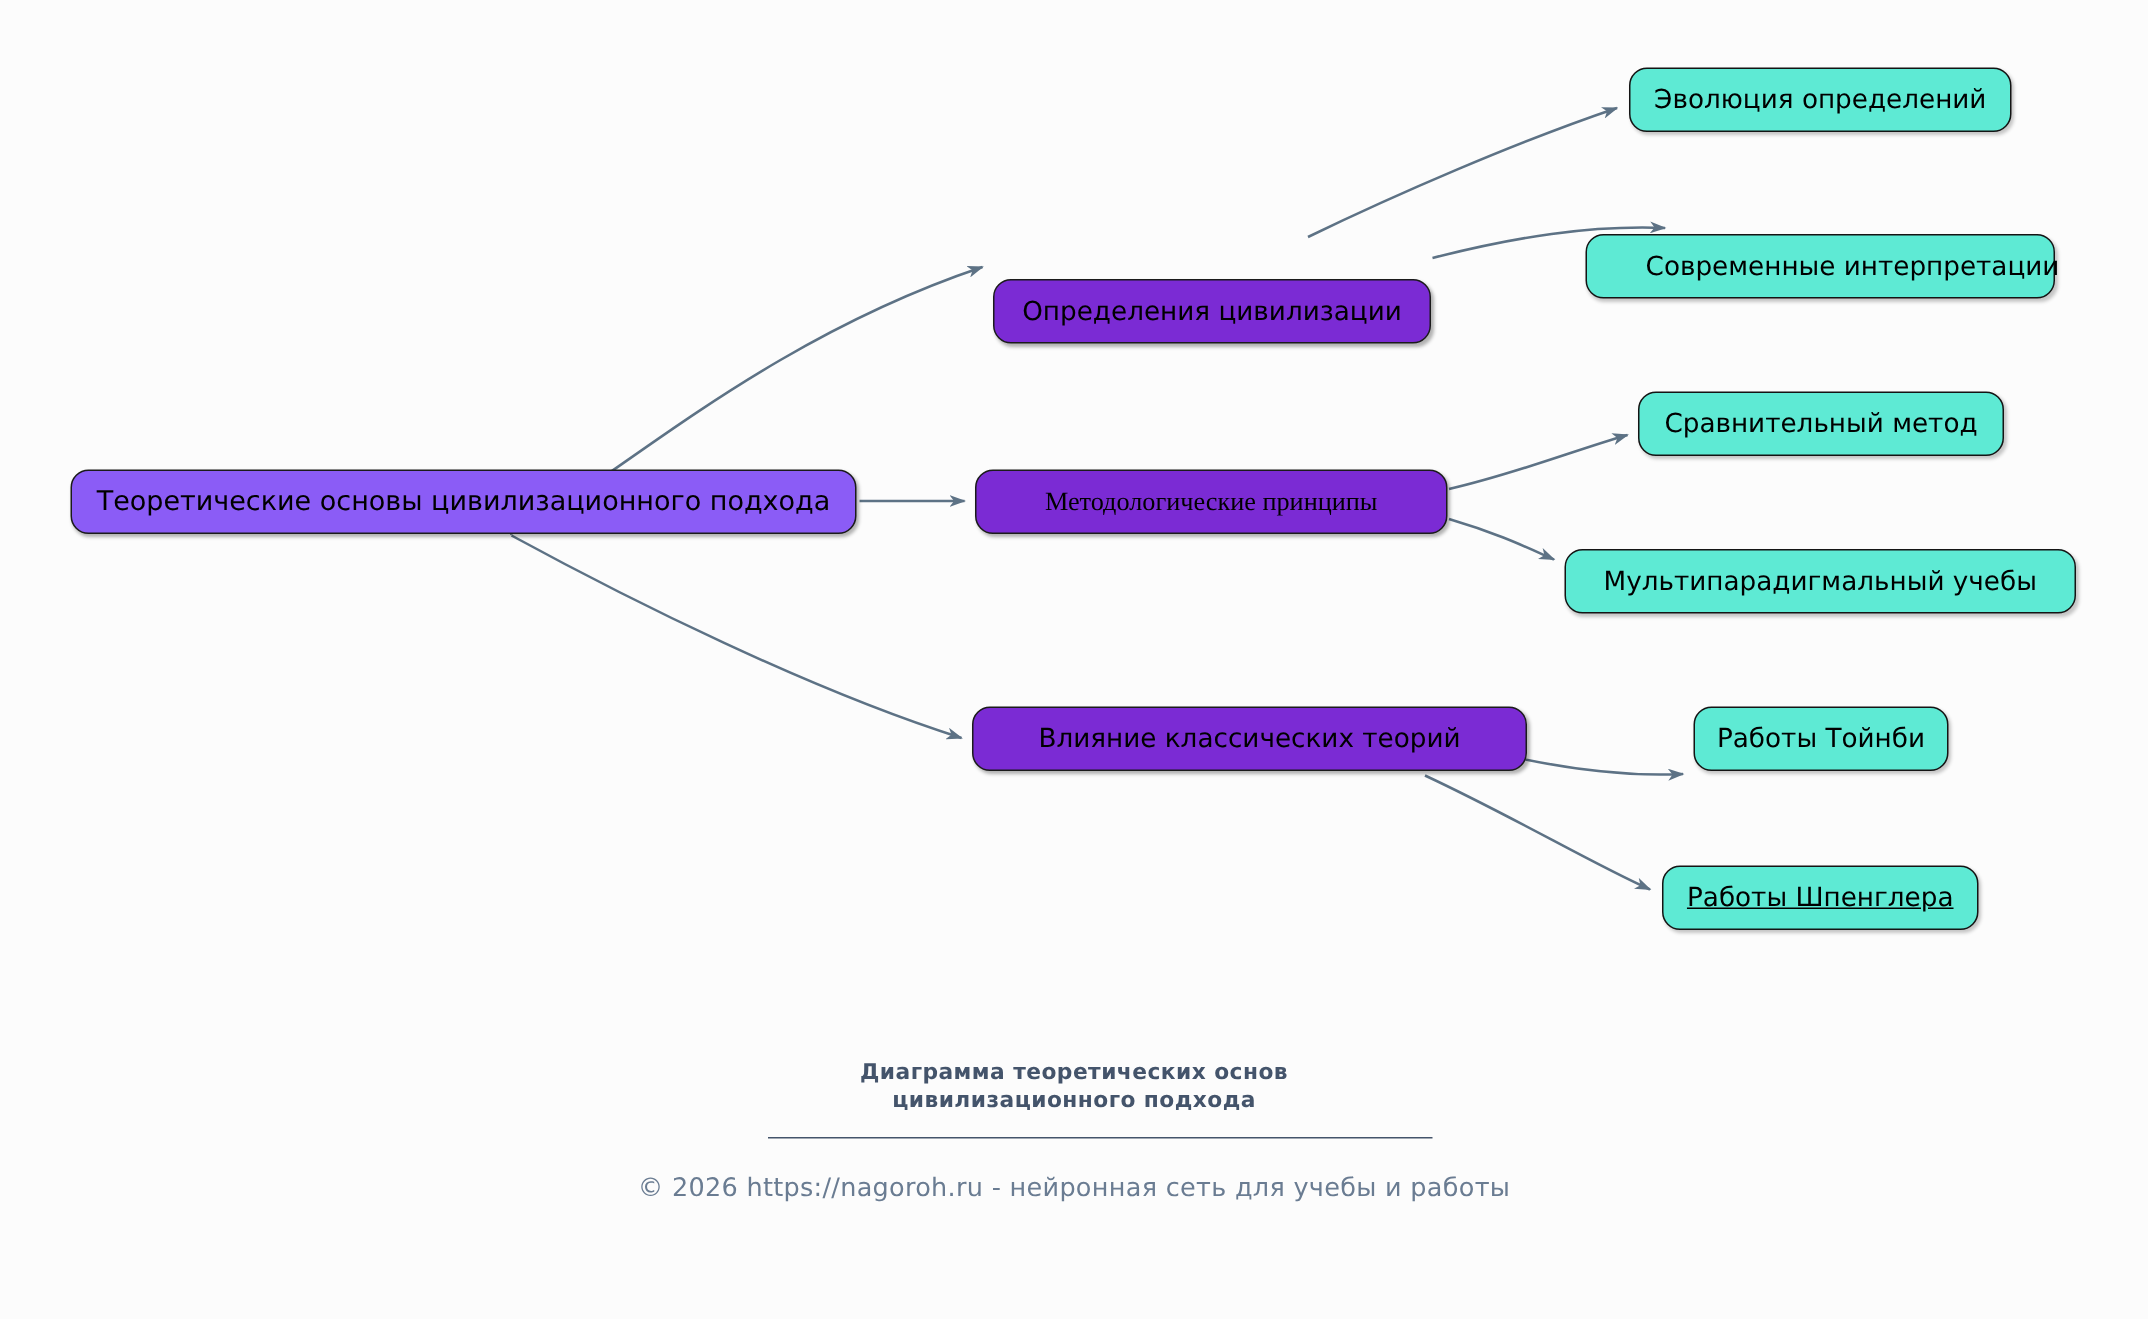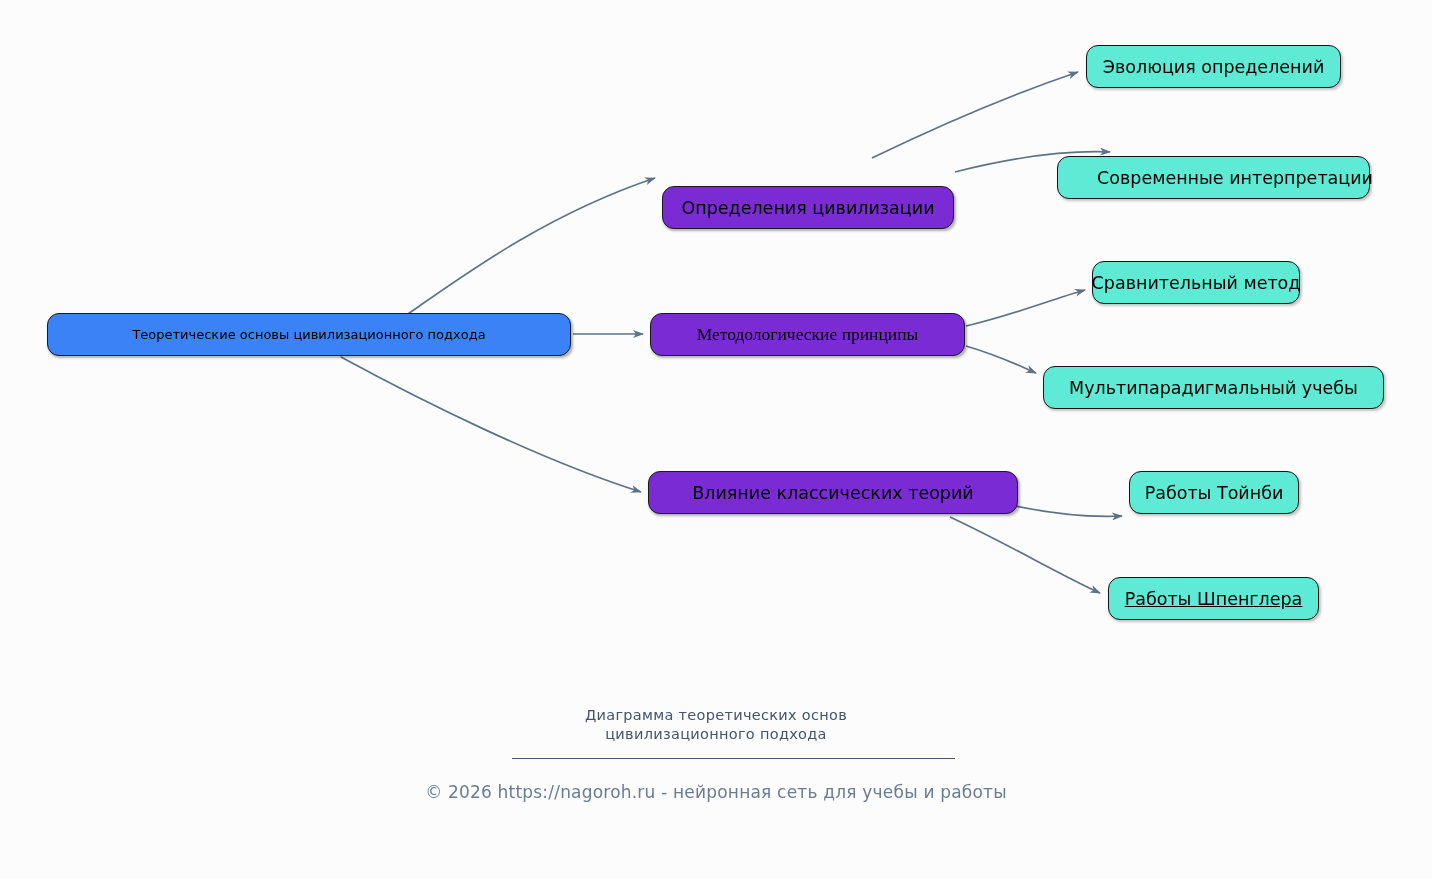--- a/index.html
+++ b/index.html
@@ -28,23 +28,23 @@
     box-sizing: border-box;
     display: flex;
     align-items: center;
     justify-content: center;
     border-radius: 12px;
     white-space: nowrap;
     color: #000000;
     z-index: 2;
   }
   .node-root {
-    background: #3b82f6;
+    background: #8b5cf6;
     border: 1.6px solid #1b1b1b;
-    font-size: 13px;
+    font-size: 18px;
     box-shadow: 1.5px 2px 2.5px rgba(0,0,0,0.30);
   }
   .node-branch {
     background: #7b2bd4;
     border: 1.6px solid #1b1b1b;
     font-size: 17.5px;
     box-shadow: 1.5px 2px 2.5px rgba(0,0,0,0.30);
   }
   .node-leaf {
     background: #5eead4;
@@ -52,21 +52,21 @@
     font-size: 17.5px;
     box-shadow: 1.5px 2px 2.5px rgba(0,0,0,0.22);
   }
   .caption {
     position: absolute;
     left: 0;
     width: 1432px;
     top: 706px;
     text-align: center;
     font-family: "DejaVu Sans", sans-serif;
-    font-weight: normal;
+    font-weight: bold;
     font-size: 14.5px;
     line-height: 19px;
     color: #44546b;
     letter-spacing: 0.3px;
   }
   .caption-line1, .caption-line2 { display: block; }
   .caption-rule {
     position: absolute;
     left: 512px;
     top: 758px;
@@ -122,21 +122,21 @@
       </div>
       <div class="node node-branch" style="left: 648px; top: 471px; width: 370px; height: 43px;">
         <span>Влияние классических теорий</span>
       </div>
       <div class="node node-leaf" style="left: 1086px; top: 45px; width: 255px; height: 43px;">
         <span>Эволюция определений</span>
       </div>
       <div class="node node-leaf" style="left: 1057px; top: 156px; width: 313px; height: 43px; padding-left: 43px;">
         <span>Современные интерпретации</span>
       </div>
-      <div class="node node-leaf" style="left: 1092px; top: 261px; width: 208px; height: 43px;">
+      <div class="node node-leaf" style="left: 1092px; top: 261px; width: 244px; height: 43px;">
         <span>Сравнительный метод</span>
       </div>
       <div class="node node-leaf" style="left: 1043px; top: 366px; width: 341px; height: 43px;">
         <span>Мультипарадигмальный учебы</span>
       </div>
       <div class="node node-leaf" style="left: 1129px; top: 471px; width: 170px; height: 43px;">
         <span>Работы Тойнби</span>
       </div>
       <div class="node node-leaf" style="left: 1108px; top: 577px; width: 211px; height: 43px; text-decoration: underline;">
         <span>Работы Шпенглера</span>

